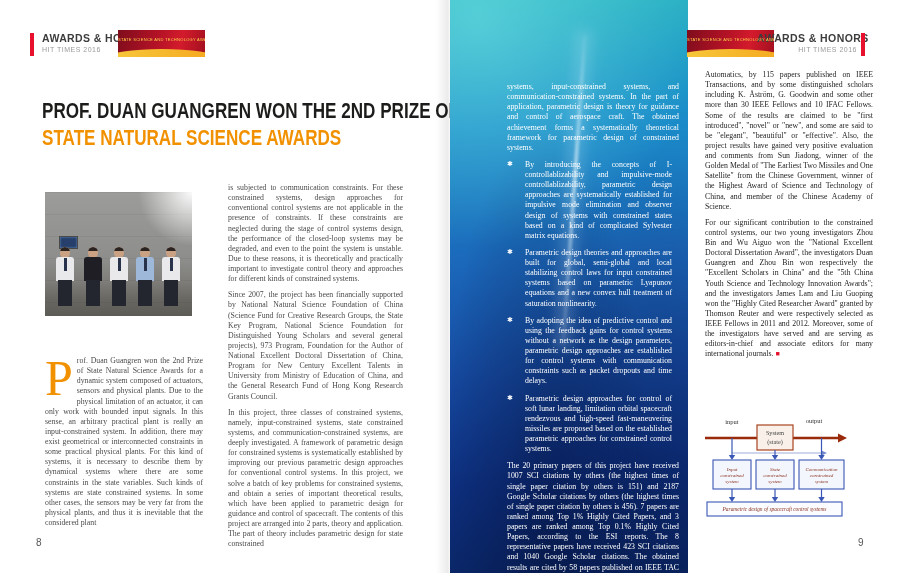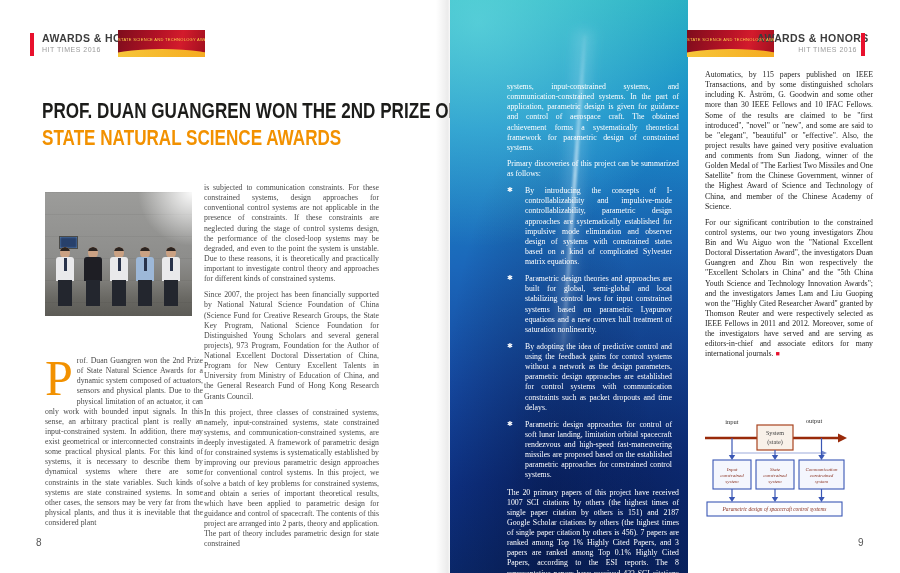--- a/index.html
+++ b/index.html
@@ -49,21 +49,21 @@
   .p-legs{position:absolute;top:33px;left:5px;width:14px;height:26px;background:#23262e;}
   .shirt-white{background:#e9e9eb;}
   .shirt-blue{background:#9db8d8;}
   .suit{background:#1e1e24;}
 
   .col{position:absolute;}
   .body-text{font-size:7.8px;line-height:1.3;text-align:justify;color:#4a4a4a;margin:0 0 6px 0;}
   .dropcap{float:left;font-size:50px;line-height:40px;color:#f29100;margin:2px 4px 0 0;
            font-family:"Liberation Serif",serif;}
   .col1-left{left:45px;top:356px;width:158px;}
-  .col2-left{left:204px;top:183px;width:175px;}
+  .col2-left{left:228px;top:183px;width:175px;}
 
   .page-num{position:absolute;font-family:"Liberation Sans",sans-serif;font-size:10px;color:#555;}
   .pn-left{left:36px;top:537px;}
   .pn-right{left:858px;top:537px;}
 
   
   .blue-panel{position:absolute;left:450px;top:0;width:238px;height:573px;overflow:hidden;
       background:
         radial-gradient(circle at 12% 4%,rgba(130,235,235,.5),rgba(130,235,235,0) 38%),
         radial-gradient(ellipse at 40% 97%,rgba(4,14,52,.5),rgba(4,14,52,0) 55%),
@@ -157,22 +157,21 @@
   <div class="page-num pn-left">8</div>
 
   <div class="gutter"></div>
 
   <div class="blue-panel">
     <div class="lightning-glow"></div>
     <div class="lightning"></div>
   </div>
 
   <div class="col col1-right">
-    <p class="body-text">systems, input-constrained systems, and communication-constrained systems. In the part of application, parametric design is given for guidance and control of aerospace craft. The obtained achievement forms a systematically theoretical framework for parametric design of constrained systems.</p>
-    <p class="body-text">Primary discoveries of this project can be summarized as follows:</p>
+    <p class="body-text">systems, input-constrained systems, and communication-constrained systems. In the part of application, parametric design is theory for guidance and control of aerospace craft. The obtained achievement forms a systematically theoretical framework for parametric design of constrained systems.</p>
     <div class="bullet">
       <span class="bullet-glyph">✱</span>
       <p class="body-text">By introducing the concepts of I-controllablizability and impulsive-mode controllablizability, parametric design approaches are systematically established for impulsive mode elimination and observer design of systems with constrained states based on a kind of complicated Sylvester matrix equations.</p>
     </div>
     <div class="bullet">
       <span class="bullet-glyph">✱</span>
       <p class="body-text">Parametric design theories and approaches are built for global, semi-global and local stabilizing control laws for input constrained systems based on parametric Lyapunov equations and a new convex hull treatment of saturation nonlinearity.</p>
     </div>
     <div class="bullet">
       <span class="bullet-glyph">✱</span>

